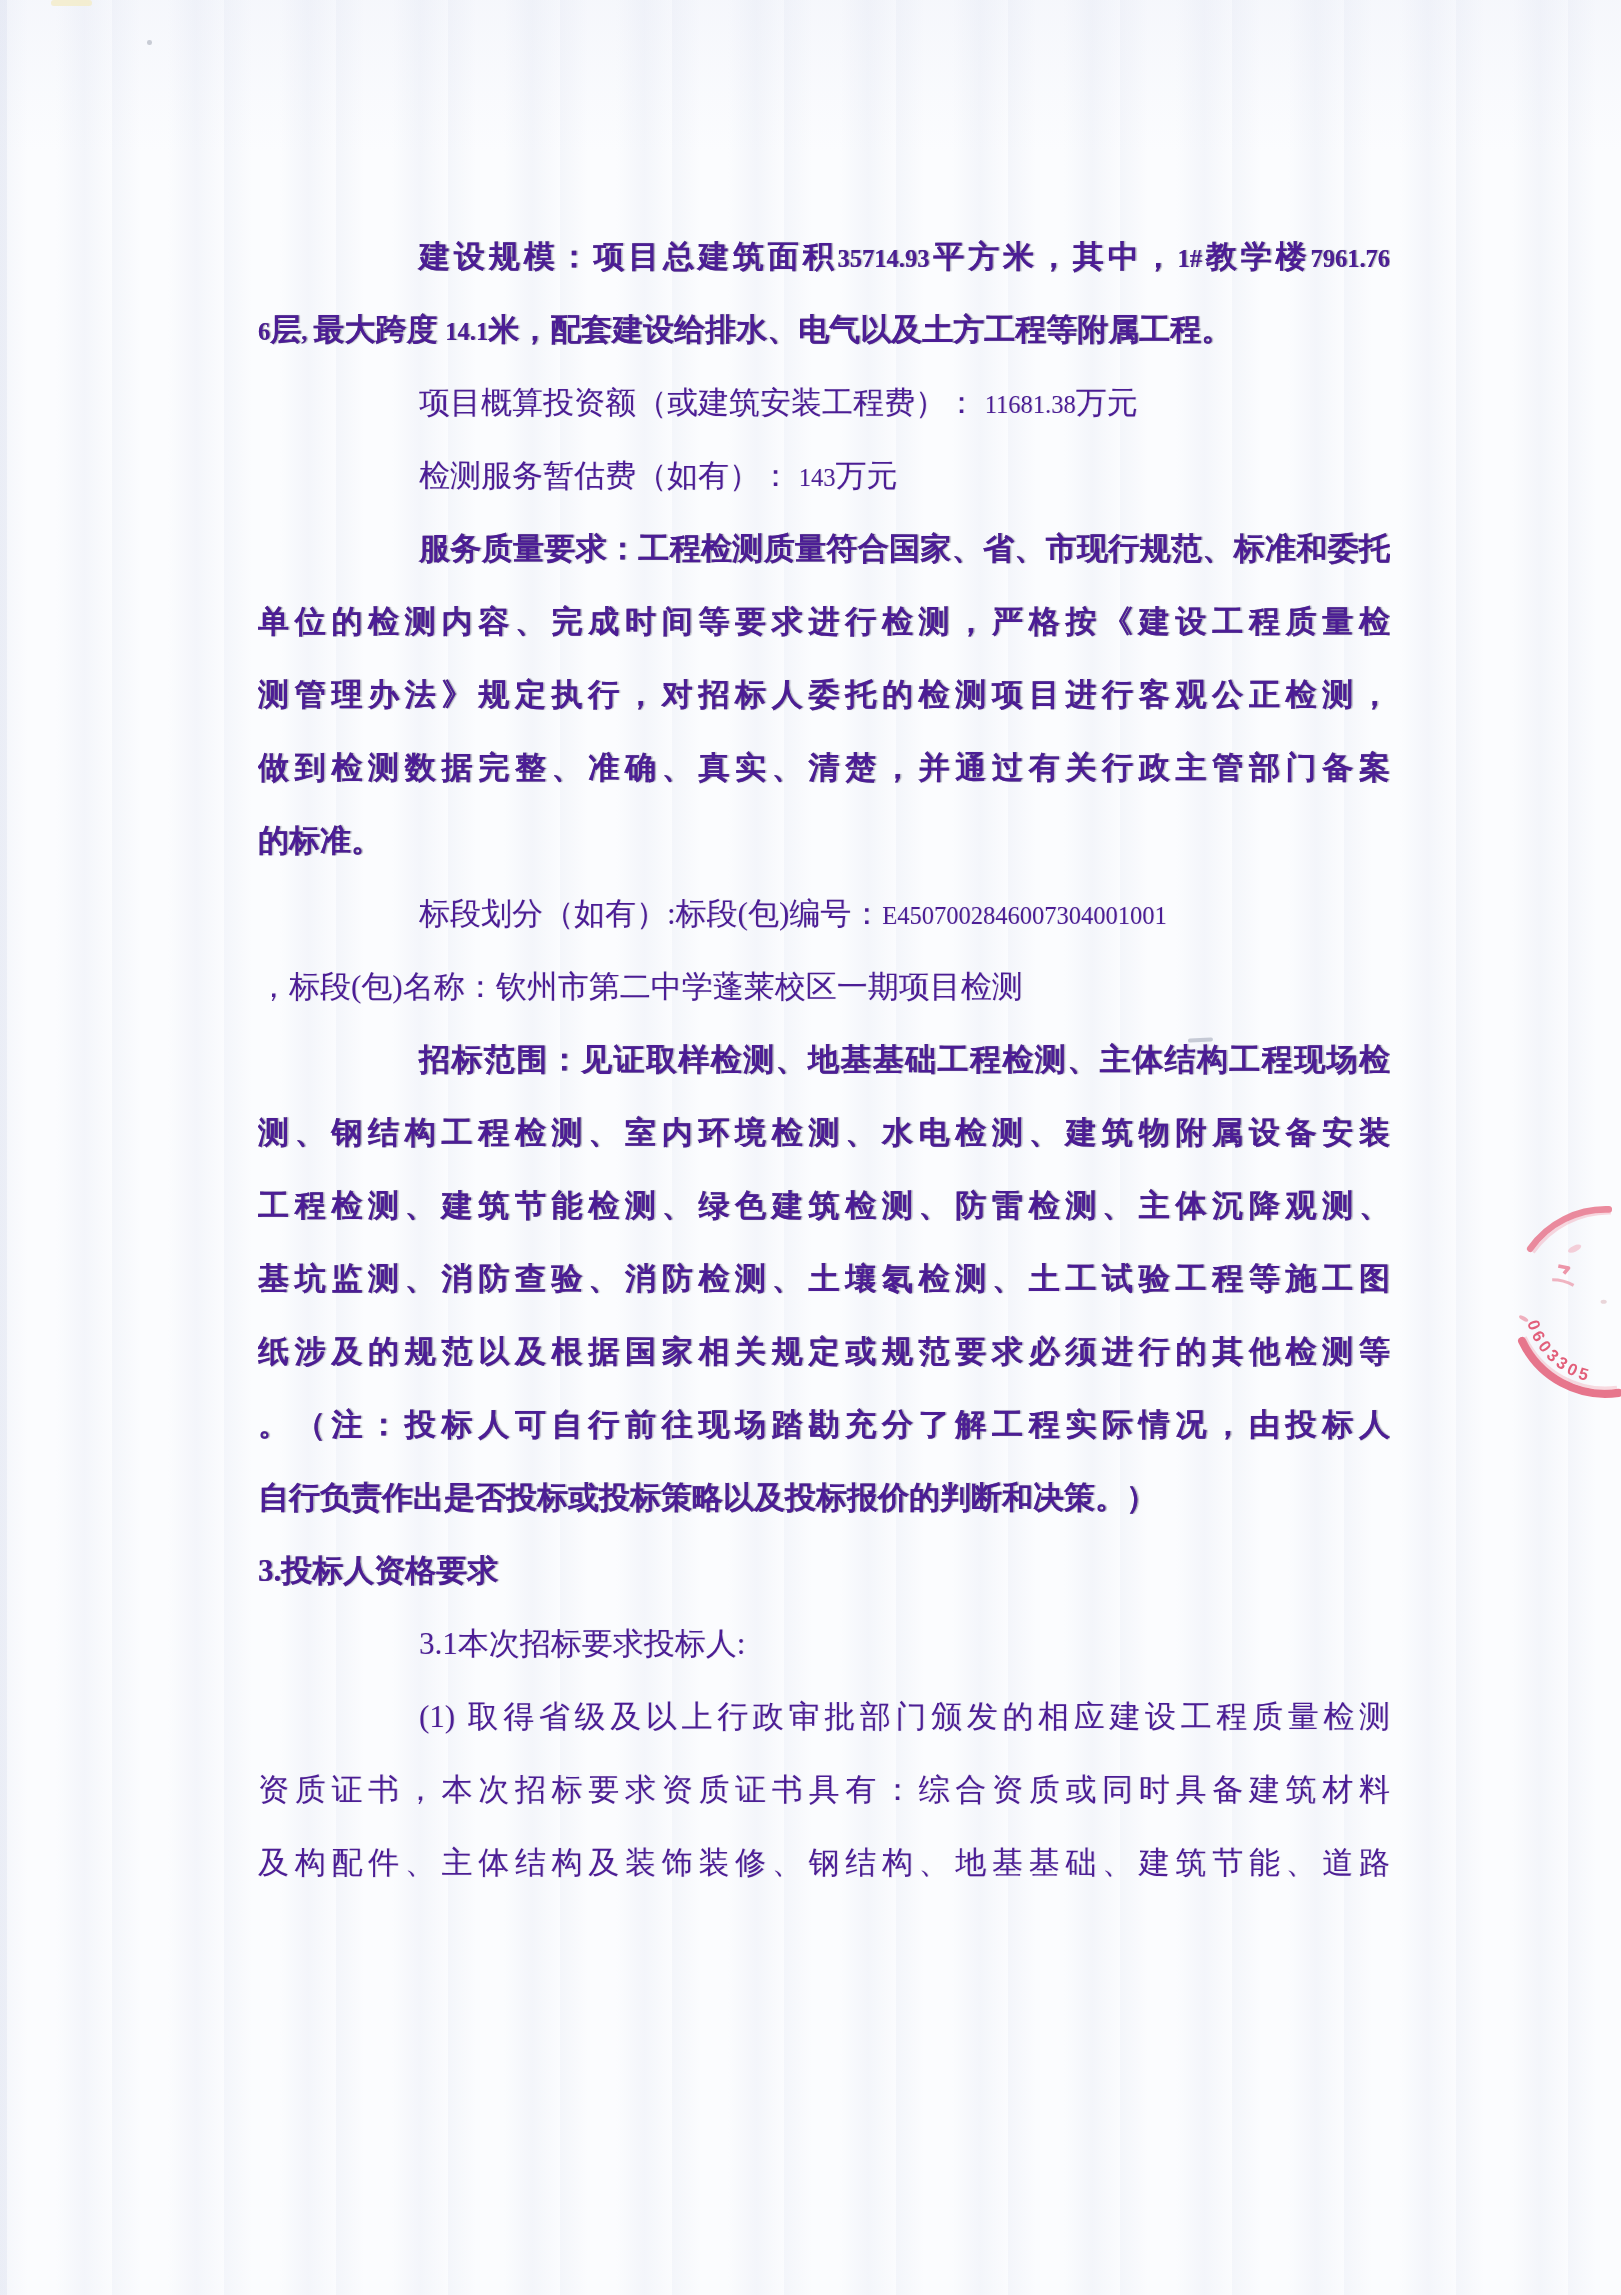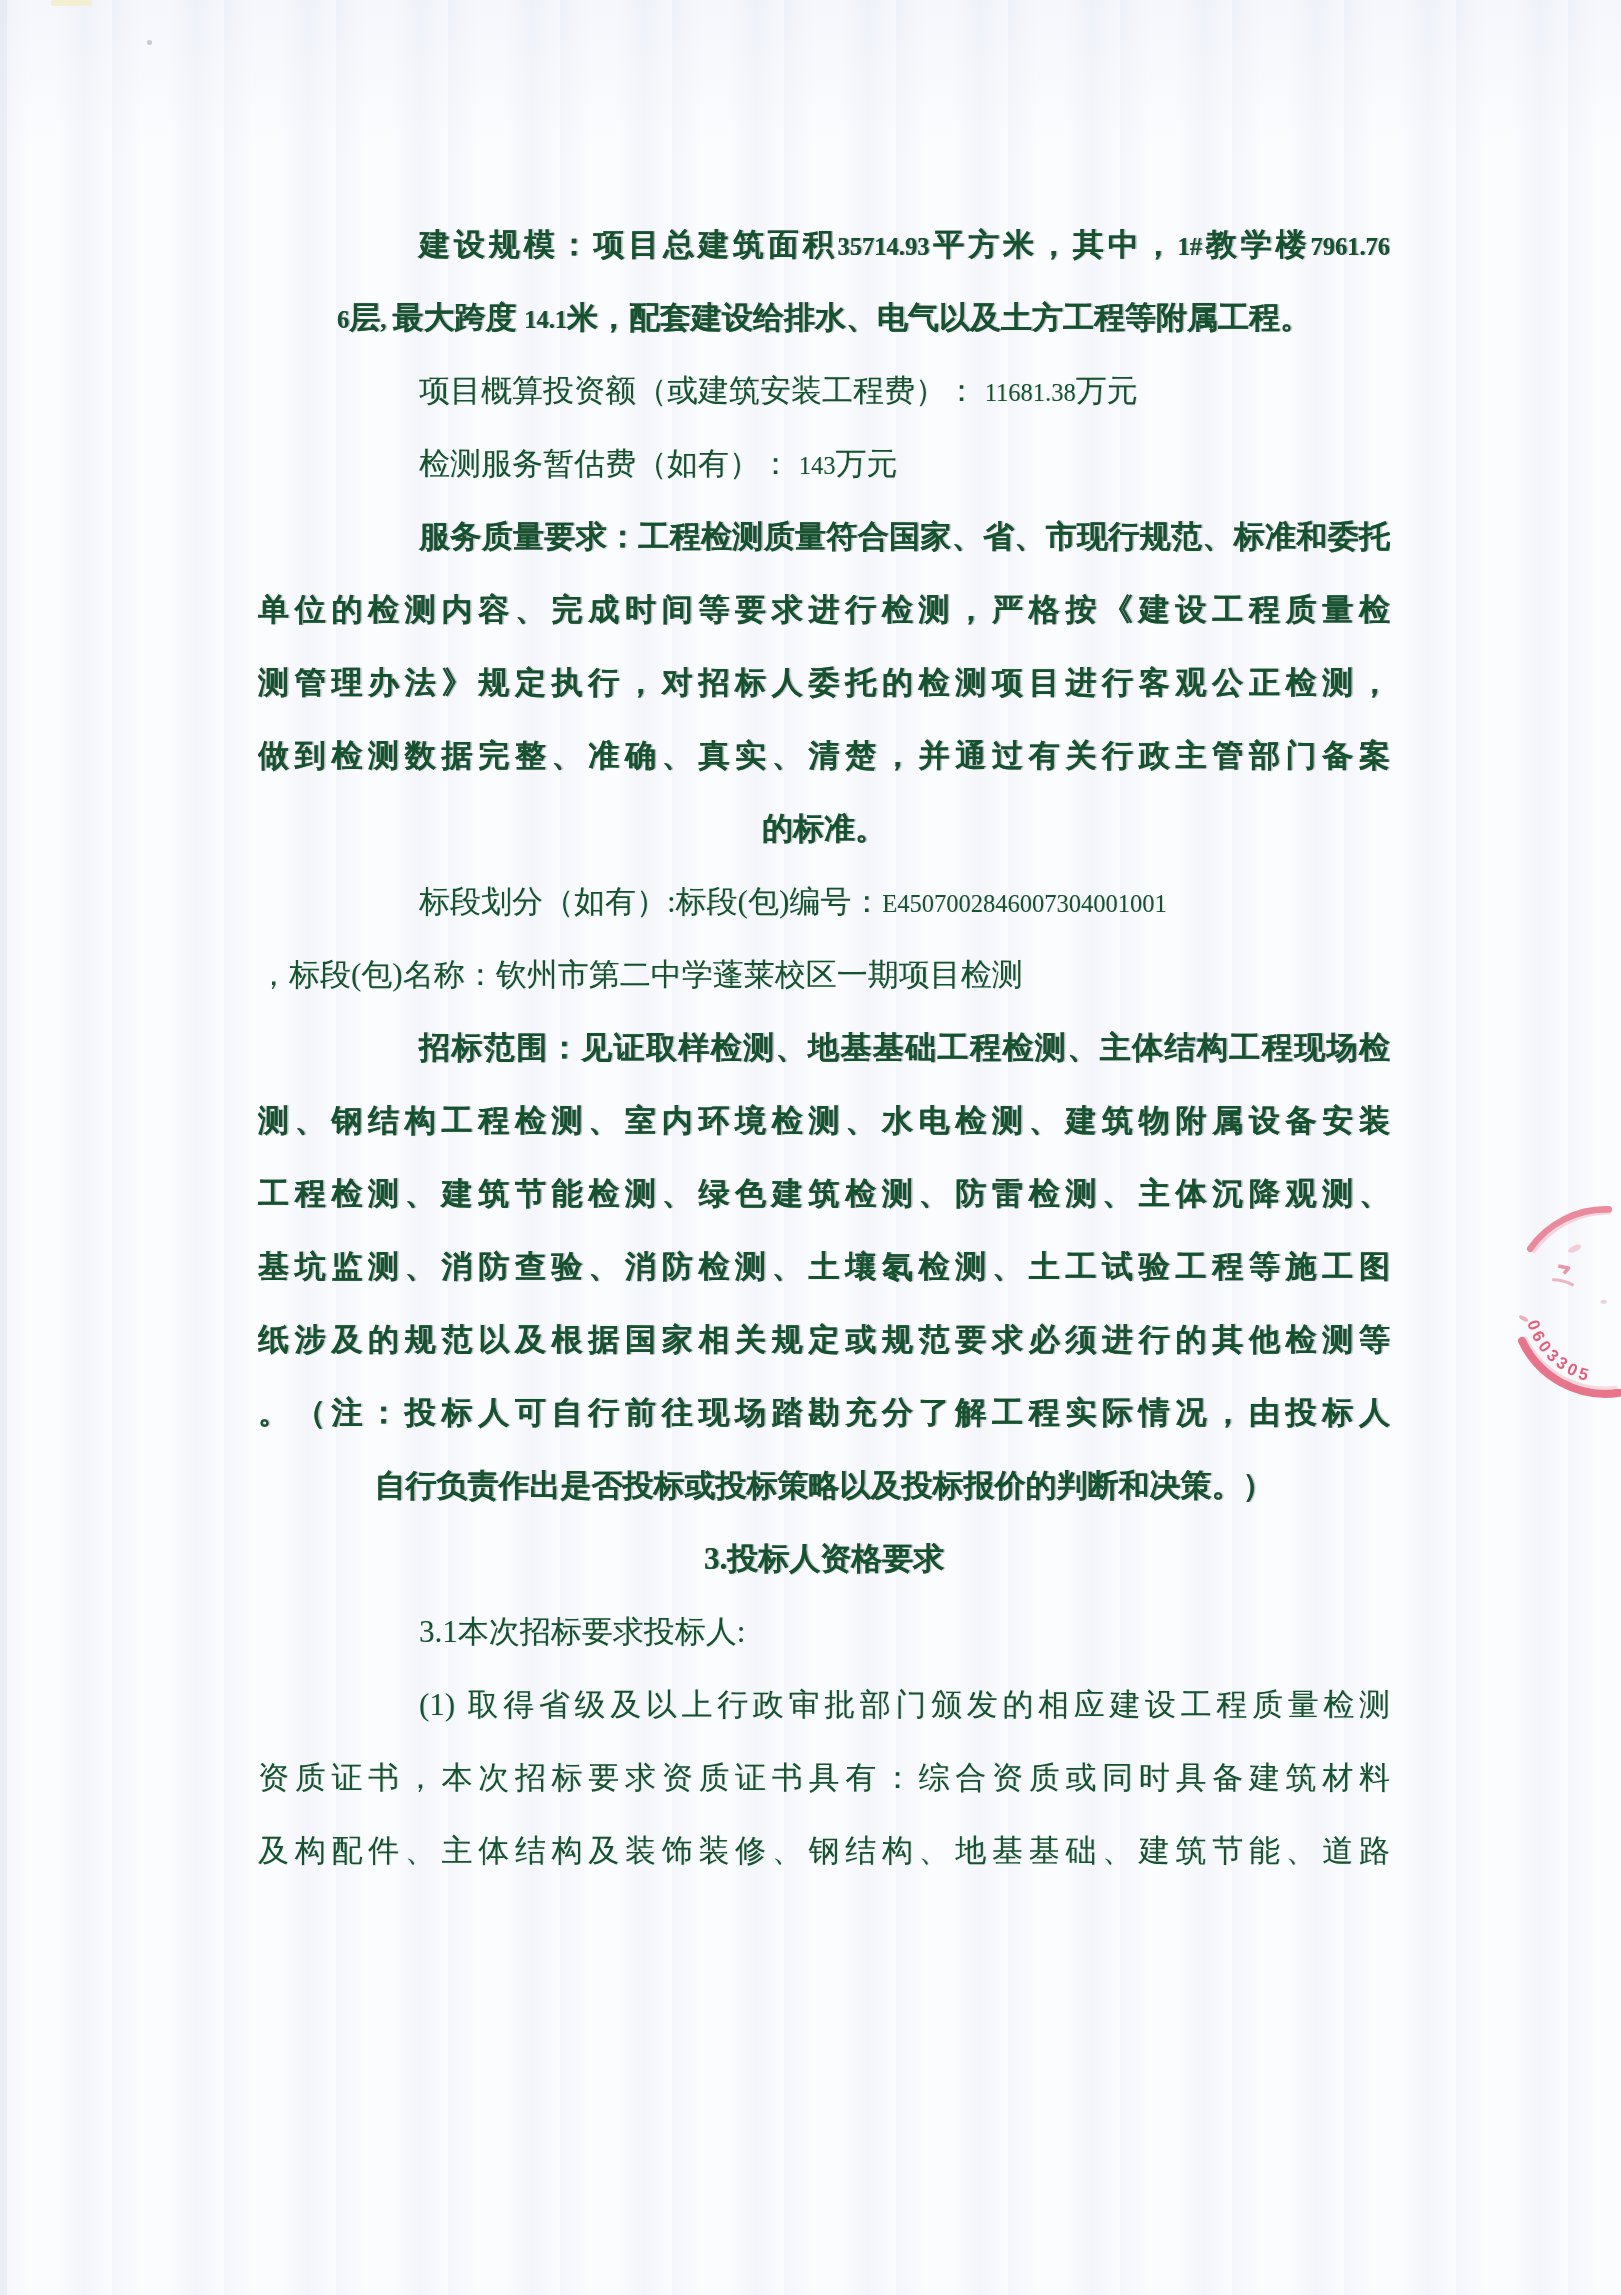--- a/index.html
+++ b/index.html
@@ -12,29 +12,29 @@
   .paper{
     position:absolute;inset:0;
     background:
       linear-gradient(90deg, rgba(210,216,234,0.28) 0 7.2px, rgba(210,216,234,0) 7.2px),
       repeating-linear-gradient(90deg,
         rgba(205,212,232,0.16) 0px, rgba(205,212,232,0.0) 28px,
         rgba(205,212,232,0.0) 56px, rgba(205,212,232,0.16) 84px, rgba(205,212,232,0.0) 112px),
       linear-gradient(180deg, rgba(235,238,248,0.35), rgba(255,255,255,0) 153px);
   }
   .doc{
-    position:absolute;left:258px;top:208px;width:1132px;
-    font-size:31px;color:#14532d;
+    position:absolute;left:258px;top:220px;width:1132px;
+    font-size:31px;color:#4c1d95;
     text-shadow:0.8px 0 1px rgba(40,40,70,0.18);
     font-family:Liberation Serif, serif;
   }
   .ln{height:73px;line-height:73px;white-space:normal;overflow:hidden;}
   .fill{text-align:justify;text-align-last:justify;}
   .indent{text-indent:161px;}
-  .bold{font-weight:700;text-shadow:1.5px 0 1px rgba(25,25,45,0.30),0 0 0.5px rgba(25,25,45,0.45);text-align:center;}
+  .bold{font-weight:700;text-shadow:1.5px 0 1px rgba(25,25,45,0.30),0 0 0.5px rgba(25,25,45,0.45);}
   .num{font-size:24.5px;}
   .stamp{position:absolute;left:1463px;top:1176px;}
   .speck-yellow{position:absolute;left:51px;top:0px;width:41px;height:6.1px;background:#f3ecca;border-radius:3.1px;opacity:.85;}
   .speck-dot{position:absolute;left:147px;top:40px;width:4.6px;height:4.6px;background:#9aa0ae;border-radius:50%;opacity:.5;}
   .speck-dash{position:absolute;left:1188px;top:1038px;width:24.5px;height:4.1px;background:#8b93a6;border-radius:2px;opacity:.45;transform:rotate(-3deg);}
 </style>
 </head>
 <body>
 
 <div class="paper"></div>

